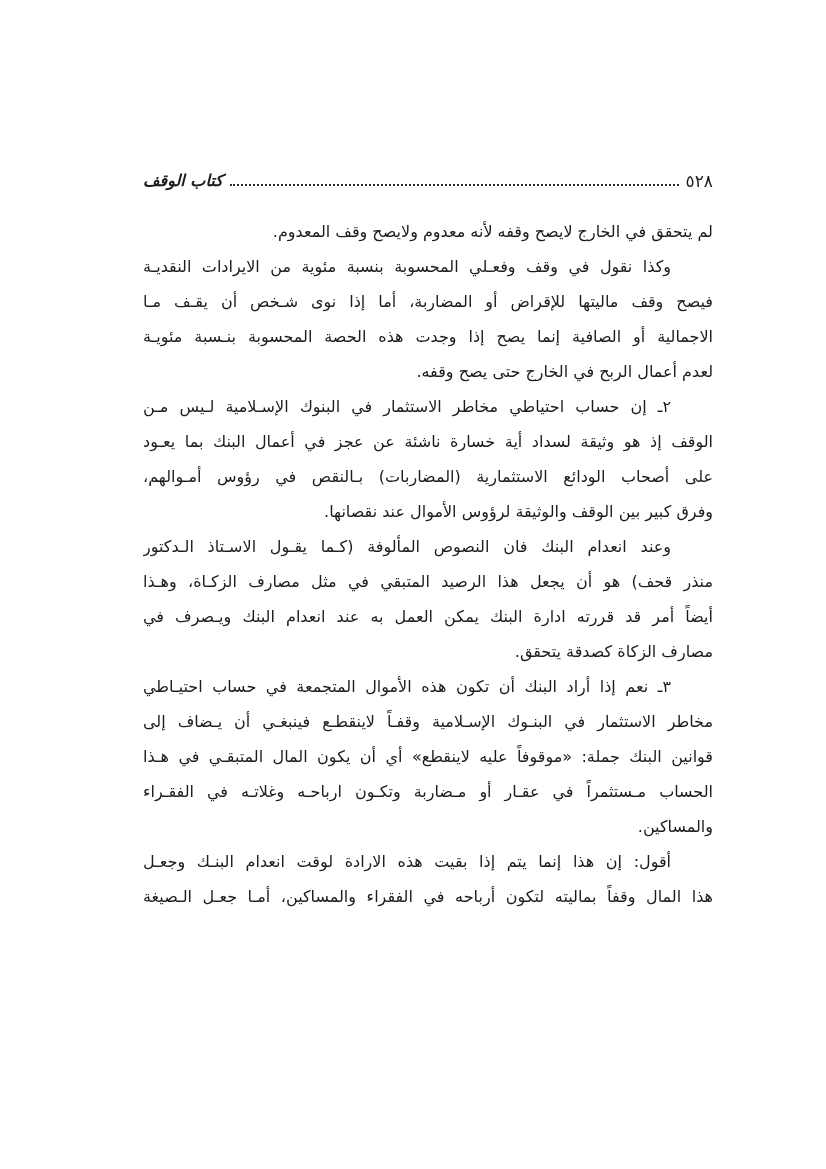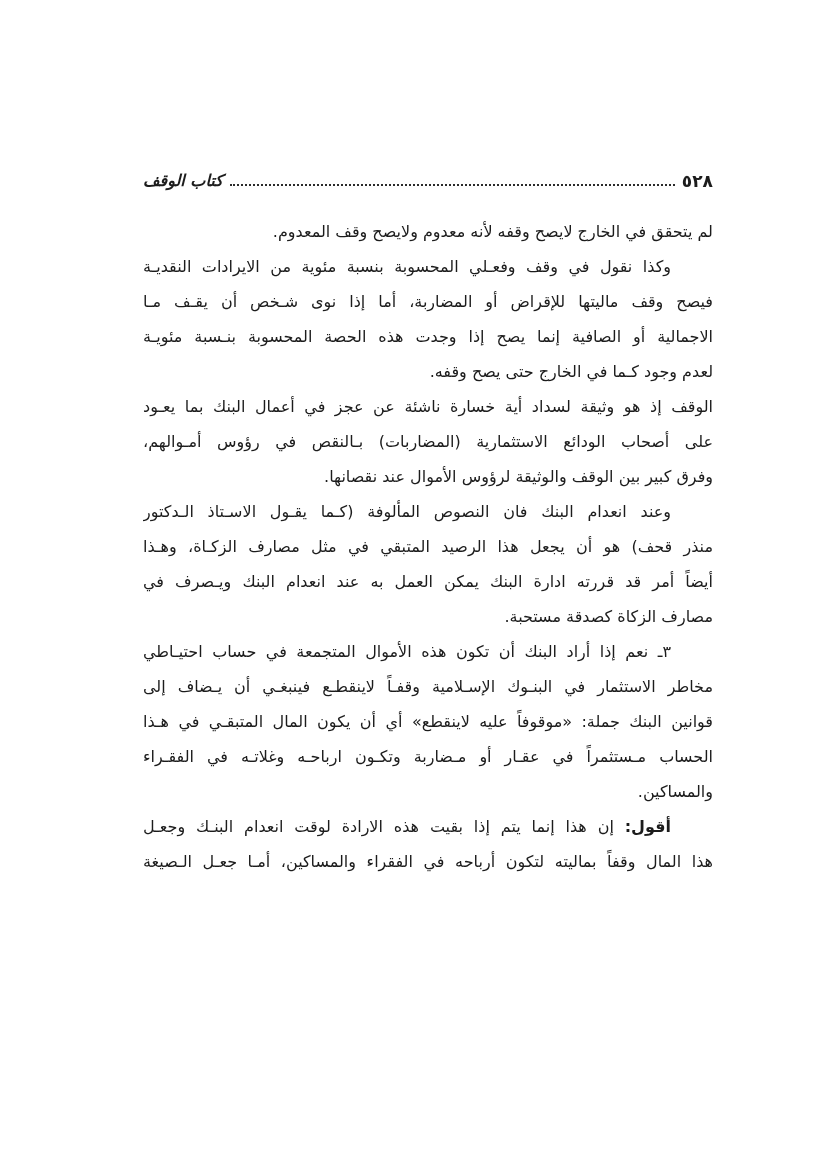--- a/index.html
+++ b/index.html
@@ -23,21 +23,21 @@
     top: 162px;
     left: 143px;
     width: 570px;
     height: 30px;
     display: flex;
     align-items: flex-end;
     direction: rtl;
   }
   .pagenum {
     font-size: 17px;
-    font-weight: bold;
+    font-weight: normal;
     line-height: 22px;
     white-space: nowrap;
   }
   .leader {
     flex: 1 1 auto;
     border-bottom: 2.5px dotted #2b2b2b;
     margin: 0 7px;
     margin-bottom: 6px;
     min-width: 40px;
   }
@@ -63,21 +63,21 @@
     display: block;
     height: 35px;
     line-height: 35px;
     overflow: hidden;
     text-align: justify;
     text-align-last: justify;
     -moz-text-align-last: justify;
   }
   .ln.first { text-indent: 42px; }
   .ln.end   { text-align: right; text-align-last: start; -moz-text-align-last: start; }
-  .lead     { font-weight: bold; margin-top: 28px; }
+  .lead     { font-weight: normal; margin-top: 28px; }
 </style>
 </head>
 <body>
 
 <div class="page">
 
   <header class="runhead">
     <span class="pagenum">٥٢٨</span>
     <span class="leader"></span>
     <span class="chapter">كتاب الوقف</span>
@@ -86,34 +86,35 @@
   <main class="text">
 
     <p class="para">
       <span class="ln end">لم يتحقق في الخارج لايصح وقفه لأنه معدوم ولايصح وقف المعدوم.</span>
     </p>
 
     <p class="para">
       <span class="ln first">وكذا نقول في وقف وفعـلي المحسوبة بنسبة مئوية من الايرادات النقديـة</span>
       <span class="ln">فيصح وقف ماليتها للإقراض أو المضاربة، أما إذا نوى شـخص أن يقـف مـا</span>
       <span class="ln">الاجمالية أو الصافية إنما يصح إذا وجدت هذه الحصة المحسوبة بنـسبة مئويـة</span>
-      <span class="ln end">لعدم وجود كـما في الخارج حتى يصح وقفه.</span>
+      <span class="ln end">لعدم أعمال الربح في الخارج حتى يصح وقفه.</span>
     </p>
 
     <p class="para">
+      <span class="ln first">٢ـ إن حساب احتياطي مخاطر الاستثمار في البنوك الإسـلامية لـيس مـن</span>
       <span class="ln">الوقف إذ هو وثيقة لسداد أية خسارة ناشئة عن عجز في أعمال البنك بما يعـود</span>
       <span class="ln">على أصحاب الودائع الاستثمارية (المضاربات) بـالنقص في رؤوس أمـوالهم،</span>
       <span class="ln end">وفرق كبير بين الوقف والوثيقة لرؤوس الأموال عند نقصانها.</span>
     </p>
 
     <p class="para">
       <span class="ln first">وعند انعدام البنك فان النصوص المألوفة (كـما يقـول الاسـتاذ الـدكتور</span>
       <span class="ln">منذر قحف) هو أن يجعل هذا الرصيد المتبقي في مثل مصارف الزكـاة، وهـذا</span>
       <span class="ln">أيضاً أمر قد قررته ادارة البنك يمكن العمل به عند انعدام البنك ويـصرف في</span>
-      <span class="ln end">مصارف الزكاة كصدقة مستحبة.</span>
+      <span class="ln end">مصارف الزكاة كصدقة يتحقق.</span>
     </p>
 
     <p class="para">
       <span class="ln first">٣ـ نعم إذا أراد البنك أن تكون هذه الأموال المتجمعة في حساب احتيـاطي</span>
       <span class="ln">مخاطر الاستثمار في البنـوك الإسـلامية وقفـاً لاينقطـع فينبغـي أن يـضاف إلى</span>
       <span class="ln">قوانين البنك جملة: «موقوفاً عليه لاينقطع» أي أن يكون المال المتبقـي في هـذا</span>
       <span class="ln">الحساب مـستثمراً في عقـار أو مـضاربة وتكـون ارباحـه وغلاتـه في الفقـراء</span>
       <span class="ln end">والمساكين.</span>
     </p>
 

